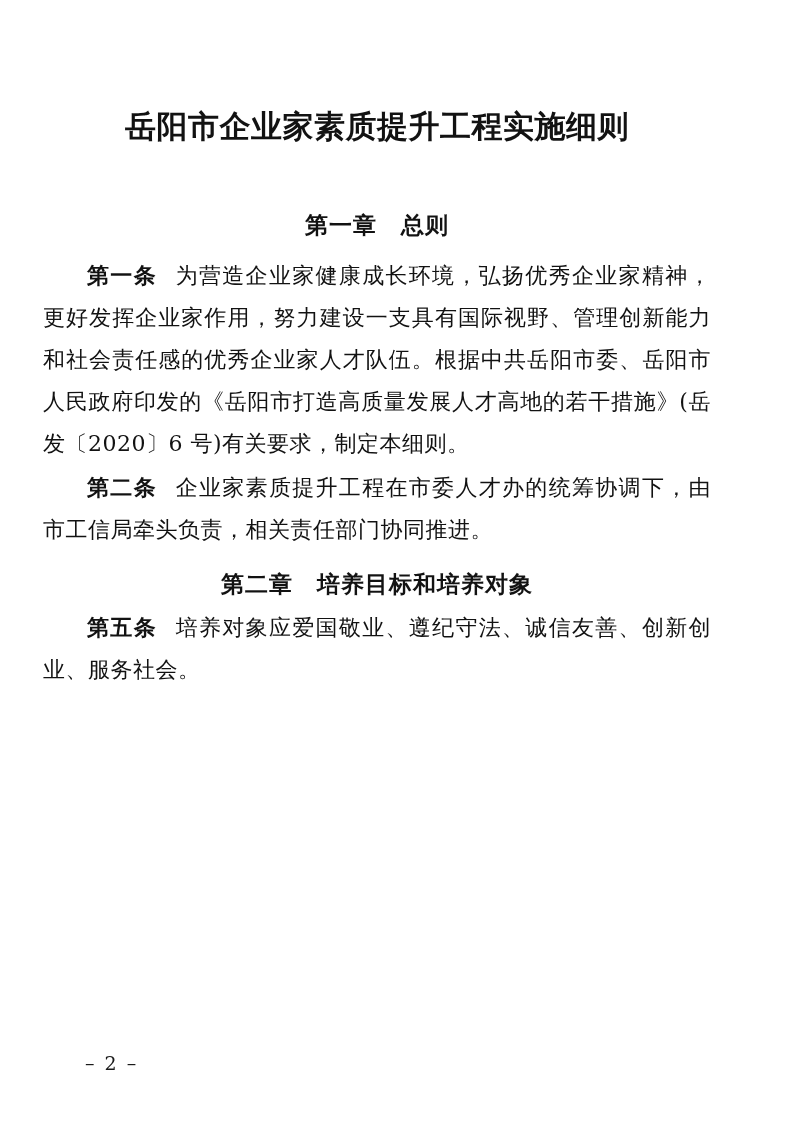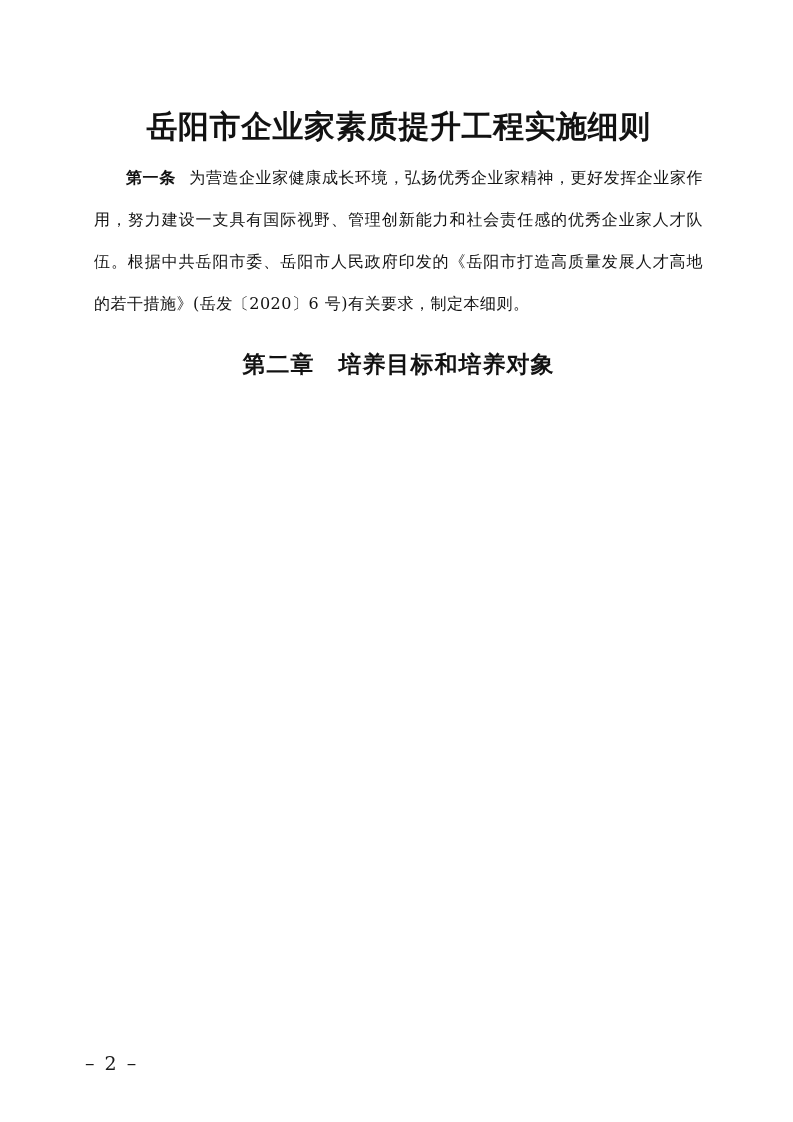--- a/index.html
+++ b/index.html
@@ -12,21 +12,21 @@
     height: 1122px;
     position: relative;
     overflow: hidden;
     color: #121212;
     font-family: "DejaVu Serif", "Liberation Serif", serif;
   }
   .page {
     box-sizing: border-box;
     width: 793px;
     height: 1122px;
-    padding: 0 81px 0 85px;
+    padding: 0 81px 0 42px;
     position: relative;
   }
   .doc-title {
     margin: 0;
     padding-top: 104px;
     text-align: center;
     font-size: 31px;
     line-height: 44px;
     font-weight: bold;
     letter-spacing: 0.5px;
@@ -39,27 +39,26 @@
     line-height: 42px;
     font-weight: bold;
     letter-spacing: 1px;
     font-family: "Liberation Sans", "DejaVu Sans", sans-serif;
   }
   .chapter-heading.first {
     margin-top: 56px;
     margin-bottom: 8px;
   }
   .chapter-heading.second {
-    margin-top: 20px;
+    margin-top: 12px;
     margin-bottom: 0;
-    font-family: Liberation Mono, monospace;
   }
   .clause {
-    margin: 9px;
-    font-size: 16px;
+    margin: 1px;
+    font-size: 22px;
     line-height: 42px;
     text-align: justify;
     text-indent: 2em;
     letter-spacing: 0.5px;
   }
   .clause-label {
     font-weight: bold;
     margin-right: 0.85em;
   }
   .page-number {
@@ -71,26 +70,33 @@
     color: #1a1a1a;
   }
 </style>
 </head>
 <body>
 
 <div class="page">
 
   <h1 class="doc-title">岳阳市企业家素质提升工程实施细则</h1>
 
+  <h2 class="chapter-heading first">第一章　总则</h2>
 
   <p class="clause">
     <span class="clause-label">第一条</span><span>为营造企业家健康成长环境，弘扬优秀企业家精神，更好发挥企业家作用，努力建设一支具有国际视野、管理创新能力和社会责任感的优秀企业家人才队伍。根据中共岳阳市委、岳阳市人民政府印发的《岳阳市打造高质量发展人才高地的若干措施》(岳发〔2020〕6 号)有关要求，制定本细则。</span>
   </p>
 
+  <p class="clause">
+    <span class="clause-label">第二条</span><span>企业家素质提升工程在市委人才办的统筹协调下，由市工信局牵头负责，相关责任部门协同推进。</span>
+  </p>
 
   <h2 class="chapter-heading second">第二章　培养目标和培养对象</h2>
 
 
 
+  <p class="clause">
+    <span class="clause-label">第五条</span><span>培养对象应爱国敬业、遵纪守法、诚信友善、创新创业、服务社会。</span>
+  </p>
 
   <div class="page-number">– 2 –</div>
 
 </div>
 
 </body></html>

